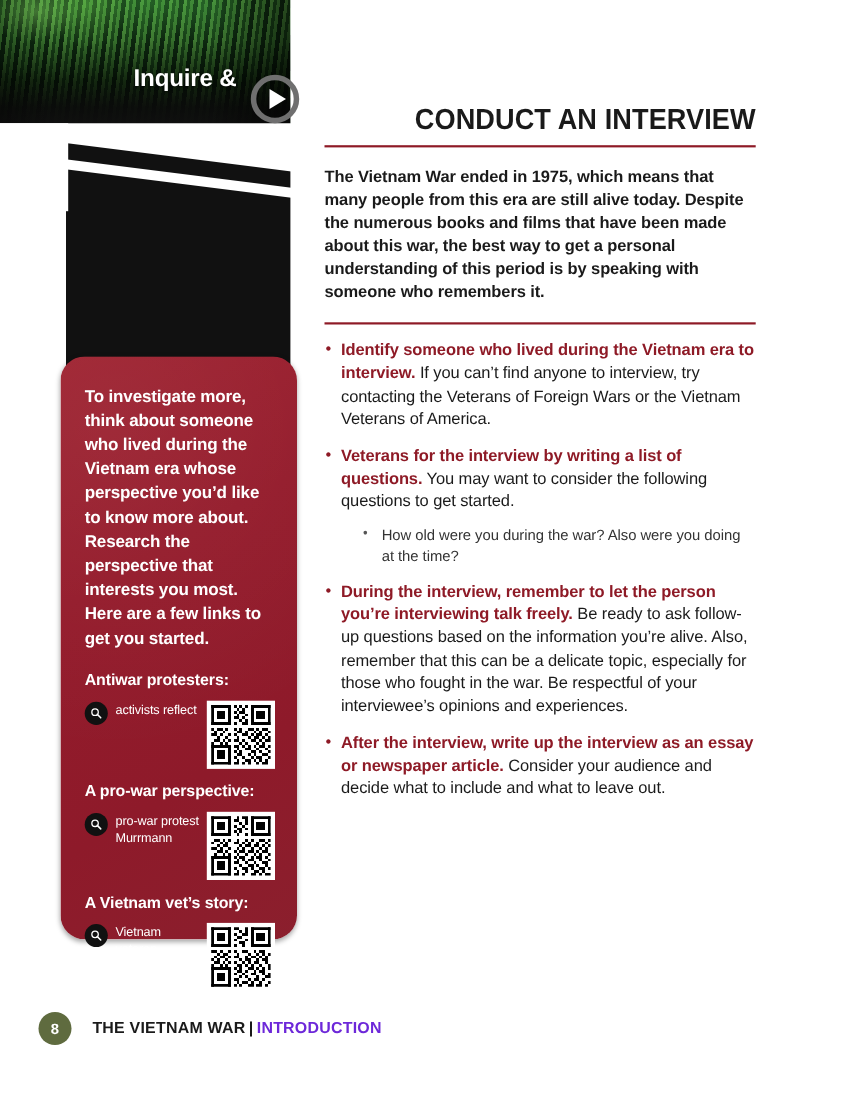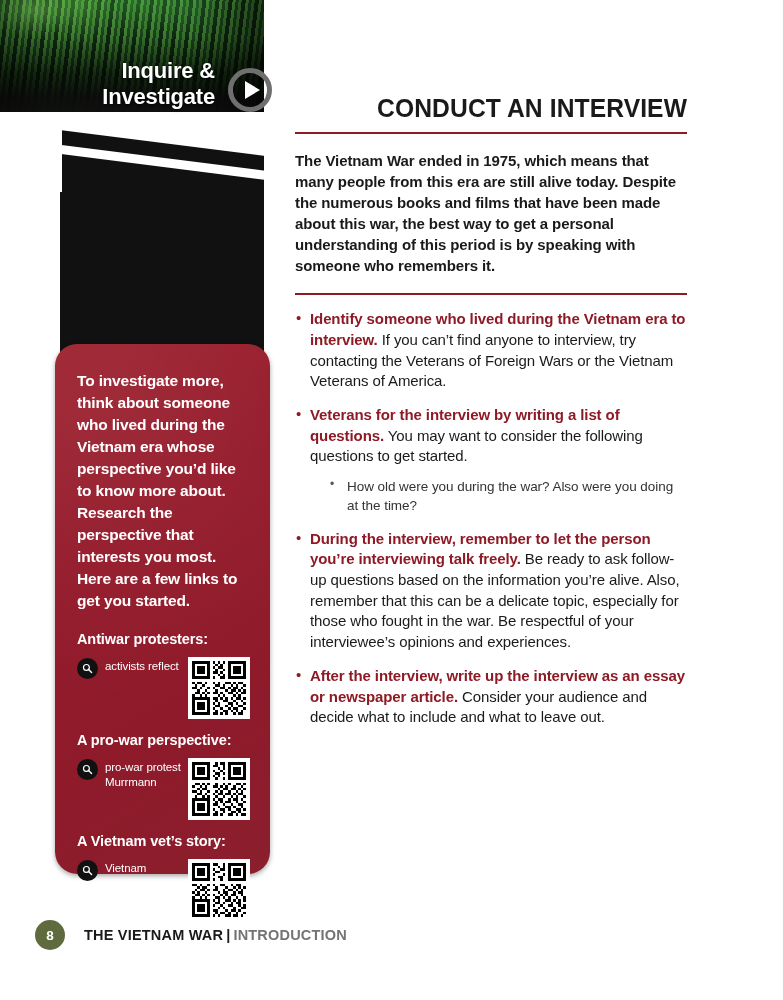--- a/index.html
+++ b/index.html
@@ -122,21 +122,21 @@
     position: absolute;
     left: 0; top: 112px;
     width: 62px; height: 80px;
     background: #ffffff;
   }
 
   
   #investigate-box {
     position: absolute;
     left: 55px;
-    top: 344px;
+    top: 324px;
     width: 215px;
     height: 530px;
     background:
       radial-gradient(circle at 22% 12%, rgba(255,255,255,.05), rgba(0,0,0,0) 60%),
       linear-gradient(150deg, #9e2230 0%, #941b2b 35%, #8e1a2a 70%, #8b1f2d 100%);
     border-radius: 22px;
     box-shadow: 0 2px 5px rgba(0,0,0,.35);
     box-sizing: border-box;
     padding: 26px 20px 18px 22px;
     color: #ffffff;
@@ -284,41 +284,40 @@
     align-items: center;
     justify-content: center;
   }
   #footer-text {
     font-size: 14.5px;
     font-weight: bold;
     color: #1a1a1a;
     letter-spacing: 0.2px;
   }
   #footer-text .sep { color: #1a1a1a; margin: 0 3px; }
-  #footer-text .section { color: #737373; }
+  #footer-text .section { color: #6d28d9; }
 </style>
 </head>
 <body>
 
 <div id="banner-block">
   <div id="banner-photo"></div>
   <div id="banner-photo-shade"></div>
   <div id="banner-photo-side"></div>
 </div>
 
 <div id="black-panel"></div>
 <div id="diagonal-left-fill"></div>
 <div id="diagonal-slash">
   <div class="slash-top"></div>
   <div class="slash-bottom"></div>
 </div>
 
 <div id="banner-text">
   <div>Inquire &amp;</div>
-  <div>Investigate</div>
 </div>
 
 <div id="play-badge">
   <div class="tri"></div>
 </div>
 
 <div id="investigate-box">
   <p id="investigate-intro">To investigate more, think about someone who lived during the Vietnam era whose perspective you’d like to know more about. Research the perspective that interests you most. Here are a few links to get you started.</p>
 
   <div class="link-group">

